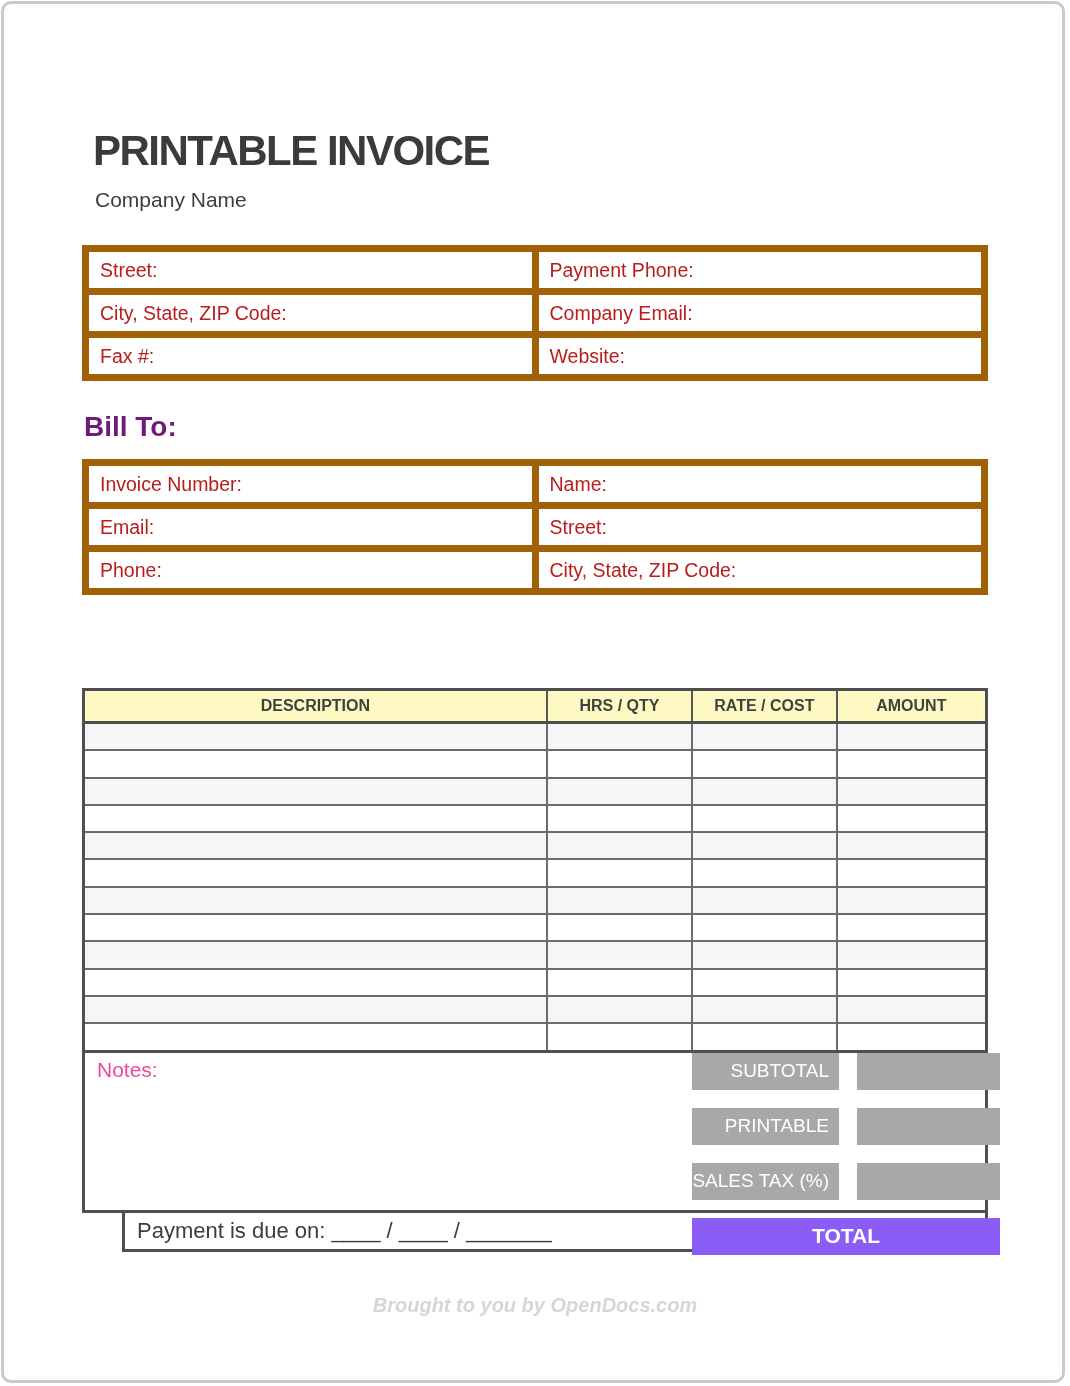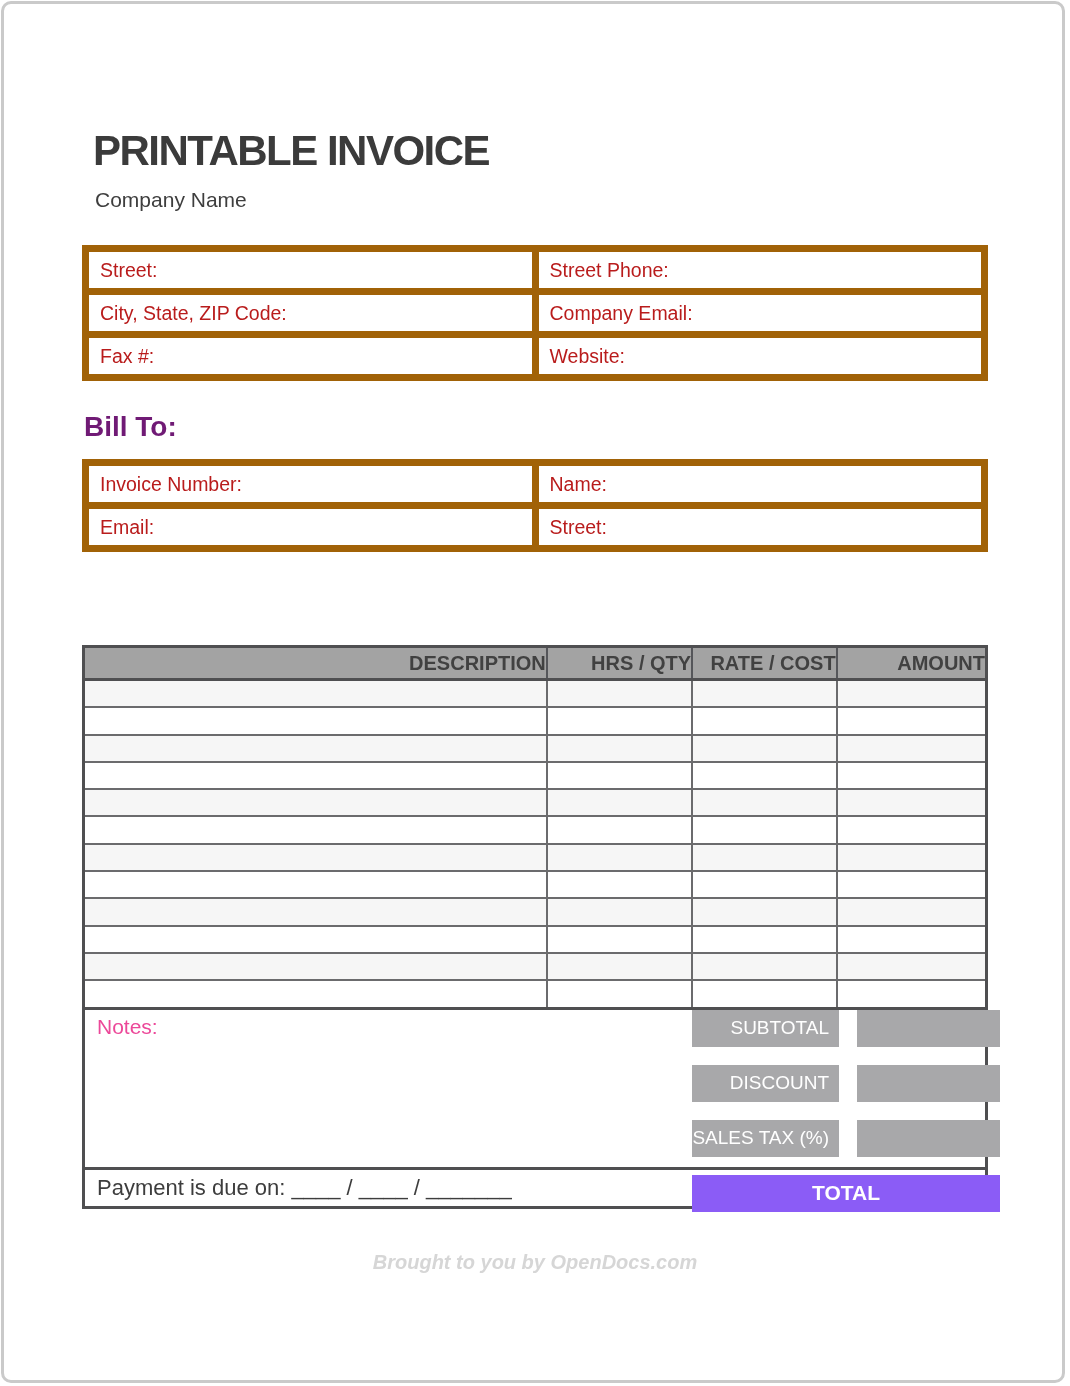--- a/index.html
+++ b/index.html
@@ -71,25 +71,25 @@
     width: 100%;
     border-collapse: collapse;
     table-layout: fixed;
     margin-top: 93px;
     border: 3px solid #4f4f51;
   }
   table.items th {
     border: 2px solid #55565a;
     border-bottom: 3px solid #4f4f51;
     height: 30px;
-    font-size: 20px;
+    font-size: 16px;
     font-weight: bold;
     color: #414141;
-    text-align: right;
-    background: #a3a3a3;
+    text-align: center;
+    background: #fef9c3;
     padding: 0;
   }
   table.items td {
     border: 2px solid #6b6b6d;
     height: 25.3px;
     padding: 0;
   }
   table.items tr:nth-child(odd) td  { background: #f6f6f6; }
   table.items tr:nth-child(even) td { background: #ffffff; }
   col.c-desc   { width: 51.3%; }
@@ -147,20 +147,21 @@
   .payment-box {
     margin-top: -3px;
     height: 36px;
     border: 3px solid #4f4f51;
     display: flex;
     align-items: center;
     padding-left: 12px;
     font-size: 22px;
     color: #3d3d3d;
     background: #ffffff;
+    margin-left: 40px;
   }
   
   .footer {
     margin-top: 42px;
     text-align: center;
     font-size: 20px;
     font-style: italic;
     font-weight: bold;
     color: #d6d6d6;
   }
@@ -173,21 +174,21 @@
 
   <div class="content">
 
     <div class="doc-title">PRINTABLE INVOICE</div>
     <div class="company-name">Company Name</div>
 
     <table class="info company">
       <tbody>
           <tr>
         <td>Street:</td>
-        <td>Street Phone:</td>
+        <td>Payment Phone:</td>
       </tr>
       <tr>
         <td>City, State, ZIP Code:</td>
         <td>Company Email:</td>
       </tr>
       <tr>
         <td>Fax #:</td>
         <td>Website:</td>
       </tr>
     </tbody>
@@ -197,20 +198,24 @@
 
     <table class="info billto">
       <tbody>
           <tr>
         <td>Invoice Number:</td>
         <td>Name:</td>
       </tr>
       <tr>
         <td>Email:</td>
         <td>Street:</td>
+      </tr>
+      <tr>
+        <td>Phone:</td>
+        <td>City, State, ZIP Code:</td>
       </tr>
     </tbody>
       </table>
 
     <table class="items">
       <colgroup>
         <col class="c-desc">
           <col class="c-qty">
           <col class="c-rate">
           <col class="c-amount">
@@ -297,21 +302,21 @@
             <td></td>
           </tr>
         </tbody>
     </table>
 
     <div class="notes-box">
       <div class="notes-label">Notes:</div>
       <div class="totals">
         <div class="t-label">SUBTOTAL</div>
         <div class="t-value"></div>
-        <div class="t-label">DISCOUNT</div>
+        <div class="t-label">PRINTABLE</div>
         <div class="t-value"></div>
         <div class="t-label">SALES TAX (%)</div>
         <div class="t-value"></div>
         <div class="t-total">TOTAL</div>
       </div>
     </div>
 
     <div class="payment-box">
       <span>Payment is due on: ____ / ____ / _______</span>
     </div>

